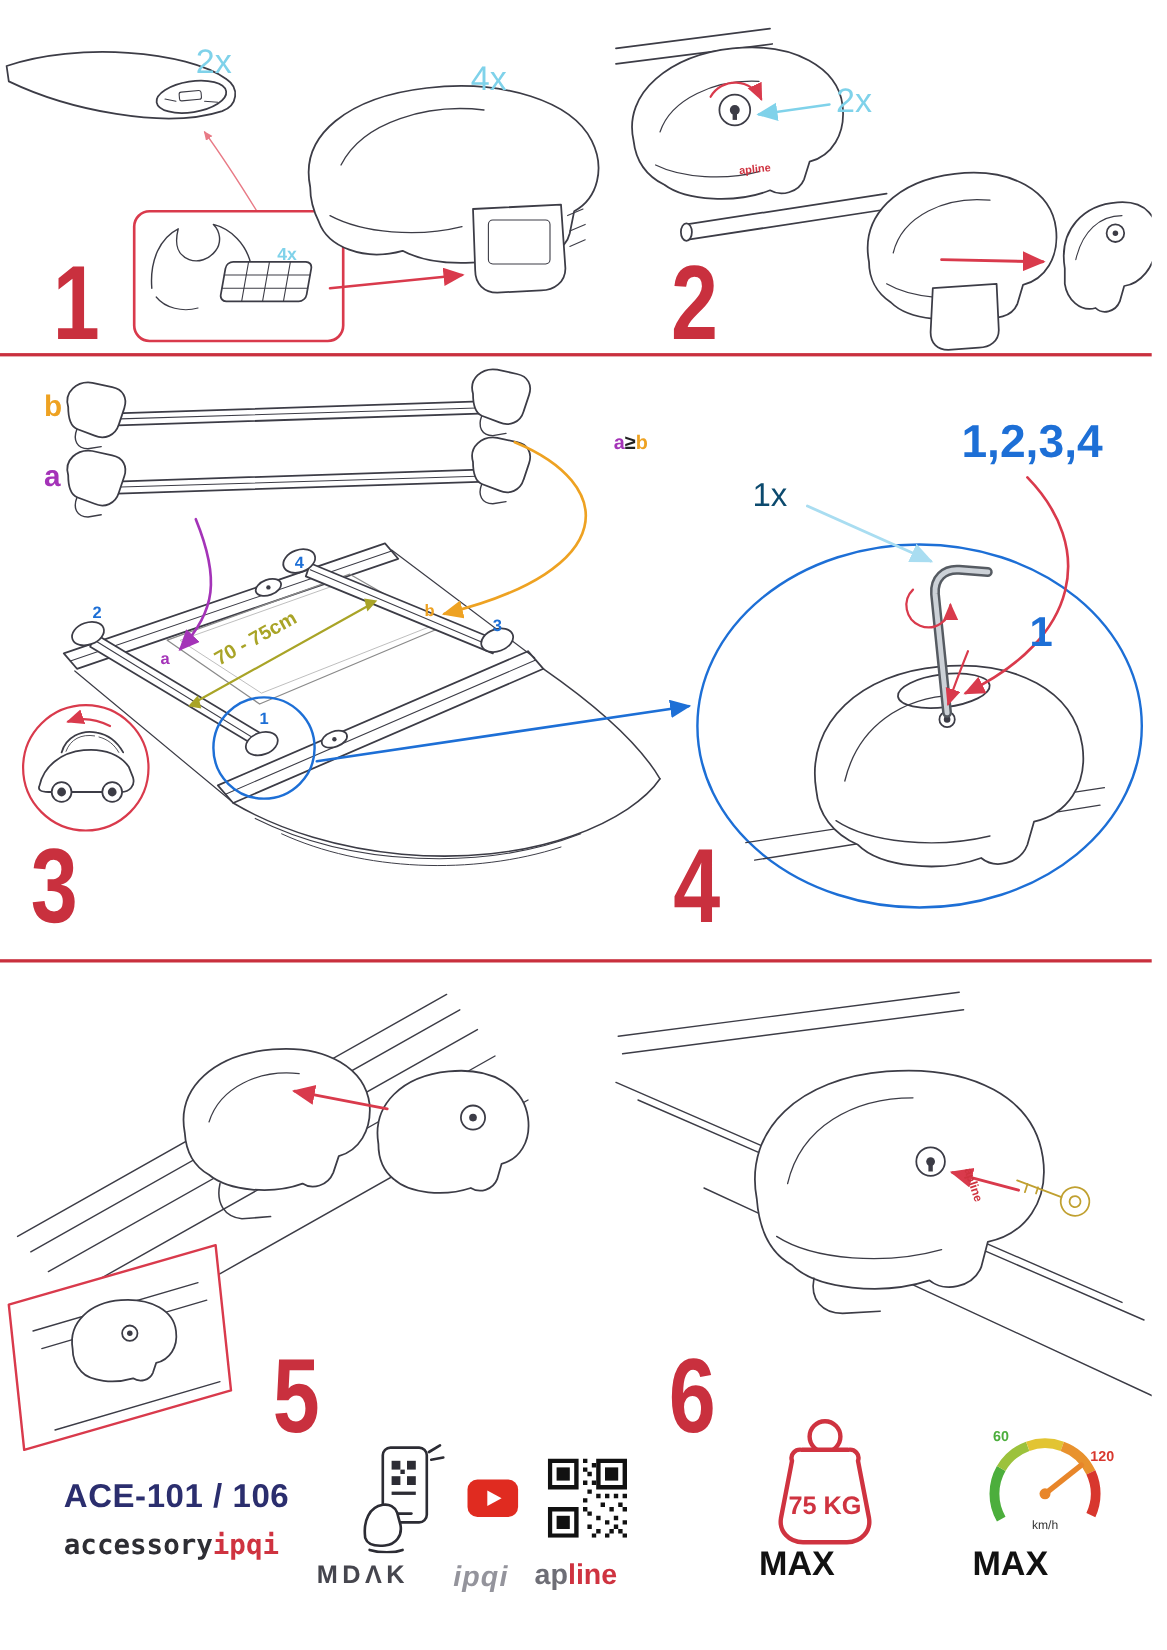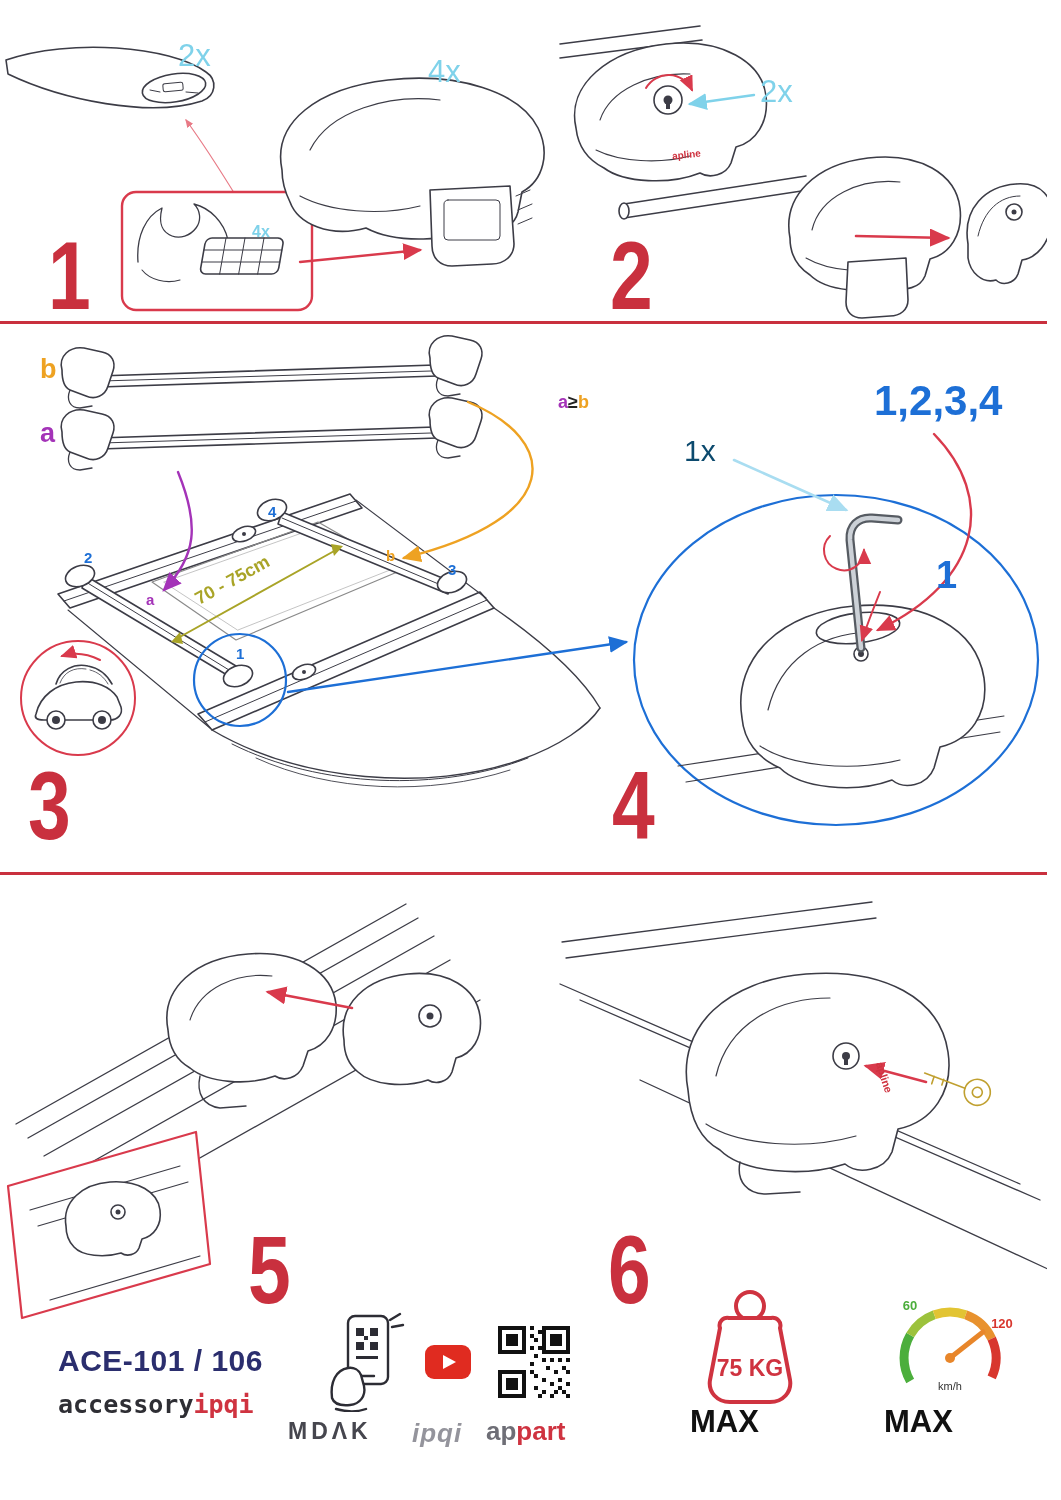--- a/index.html
+++ b/index.html
@@ -323,21 +323,21 @@
   <svg class="art" style="left:498px;top:1326px" width="72" height="72" viewBox="0 0 72 72">
     <rect x="0" y="0" width="72" height="72" fill="#fff"></rect>
     <path fill="#111" fill-rule="evenodd" d="M0,0h28v28h-28z M4,4h20v20h-20z"></path>
       <rect x="8" y="8" width="12" height="12" fill="#111"></rect>
     <path fill="#111" fill-rule="evenodd" d="M44,0h28v28h-28z M48,4h20v20h-20z"></path>
       <rect x="52" y="8" width="12" height="12" fill="#111"></rect>
     <path fill="#111" fill-rule="evenodd" d="M0,44h28v28h-28z M4,48h20v20h-20z"></path>
       <rect x="8" y="52" width="12" height="12" fill="#111"></rect>
     <path fill="#111" d="M32,0h4v4h-4z M40,4h4v4h-4z M32,8h4v4h-4z M36,12h4v4h-4z M32,20h4v4h-4z M40,20h4v4h-4z M36,28h4v4h-4z M44,32h4v4h-4z M52,32h4v4h-4z M60,32h4v4h-4z M68,32h4v4h-4z M32,36h4v4h-4z M48,40h4v4h-4z M56,44h4v4h-4z M64,40h4v4h-4z M36,48h4v4h-4z M44,52h4v4h-4z M52,56h4v4h-4z M68,44h4v4h-4z M60,52h4v4h-4z M68,56h4v4h-4z M36,60h4v4h-4z M44,64h4v4h-4z M56,64h4v4h-4z M64,64h4v4h-4z M40,68h4v4h-4z M52,68h4v4h-4z M68,68h4v4h-4z M32,44h4v4h-4z M60,60h4v4h-4z"></path>
   </svg>
-  <div class="txt apline" style="left:486px;top:1418px"><span>ap</span><span class="red">part</span></div>
+  <div class="txt apline" style="left:486px;top:1418px"><span>ap</span><span class="red">line</span></div>
 
   <svg class="art" style="left:690px;top:1284px" width="120" height="128" viewBox="0 0 120 128">
     <g stroke="#cf3340" stroke-width="4" fill="none" stroke-linejoin="round">
       <circle cx="60" cy="22" r="14"></circle>
       <path d="M30,44 C28,38 33,33 39,34 L81,34 C87,33 92,38 90,44 L100,96 C102,108 93,118 80,118 L40,118 C27,118 18,108 20,96 Z" fill="#fff"></path>
     </g>
     <text x="60" y="92" text-anchor="middle" font-size="23" font-weight="bold" fill="#cf3340">75 KG</text>
   </svg>
   <div class="max" style="left:690px;top:1404px;width:120px">MAX</div>
 

